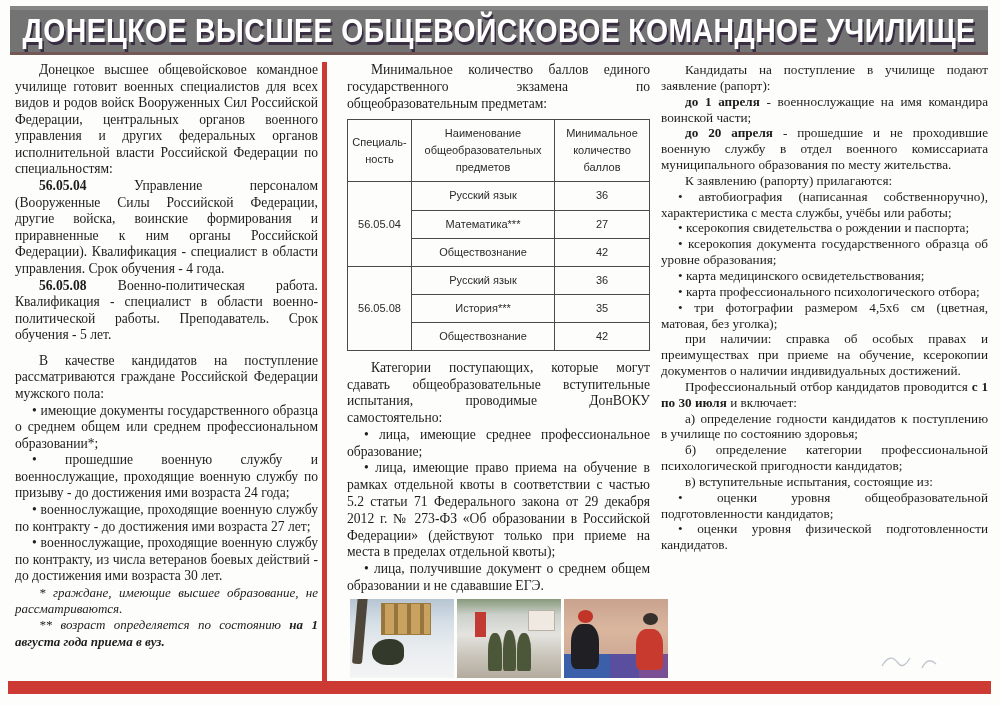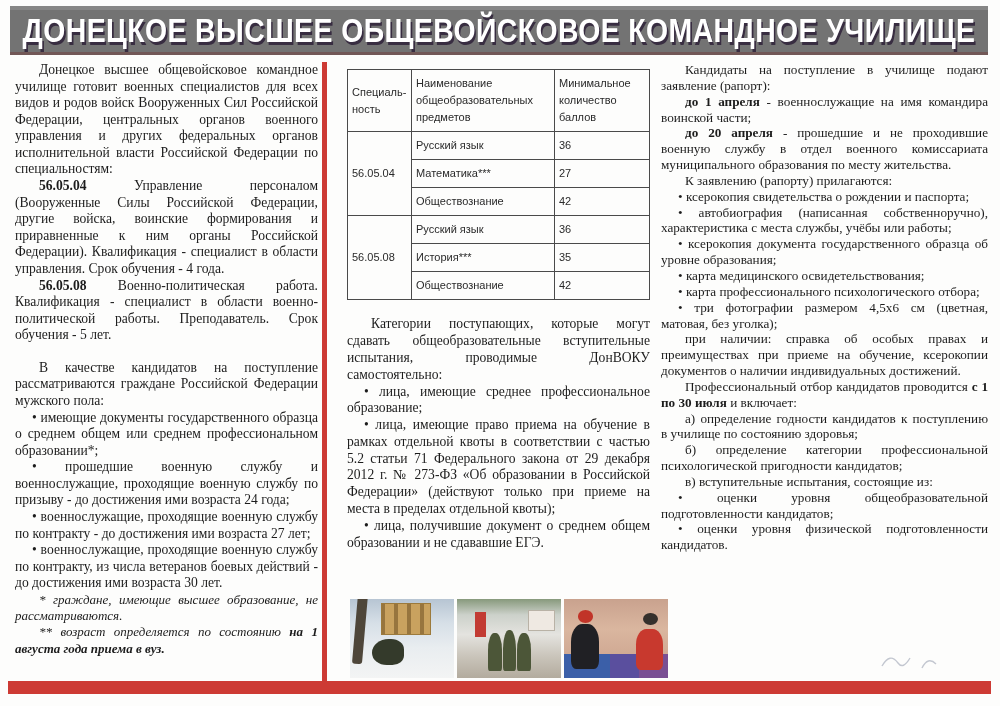--- a/index.html
+++ b/index.html
@@ -22,30 +22,30 @@
     text-shadow:2px 2.5px 0 rgba(50,38,60,.9);
   }
   
   .col{position:absolute;top:62px;text-align:justify;}
   .col-left {left:15px;  width:303px;font-size:13.6px;line-height:1.22;}
   .col-mid  {left:347px; width:303px;font-size:13.6px;line-height:1.235;}
   .col-right{left:661px; width:327px;font-size:13.2px;line-height:1.2;}
   p.para{margin:0;text-indent:24px;}
   p.para.bullet{text-indent:17px;}
   p.para.note{font-size:13px;font-style:italic;line-height:1.25;}
-  p.para.gap{margin-top:16px;}
+  p.para.gap{margin-top:9px;}
   .b{font-weight:bold}.i{font-style:italic}
   
   .v-divider{position:absolute;left:322px;top:62px;width:5px;height:619px;background:#cd3a34;}
   .bottom-bar{position:absolute;left:8px;top:681px;width:983px;height:13px;background:#cd3a34;}
   
   .scores-table{
     width:100%;border-collapse:collapse;margin:7px 0 2px 0;
     font-family:"Liberation Sans", sans-serif;font-size:11px;color:#2a2a2a;
-    text-align:left;
+    text-align:center;
   }
   .scores-table th,.scores-table td{
     border:1.2px solid #4a4a4a;padding:5px 4px;font-weight:normal;
     vertical-align:middle;line-height:1.55;
   }
   .scores-table .c-spec{width:55px;}
   .scores-table .c-score{width:86px;}
   
   .photos{position:absolute;left:350px;top:599px;width:318px;height:79px;display:flex;gap:3px;}
   .photo{position:relative;flex:1;overflow:hidden;}
@@ -86,20 +86,23 @@
     <p class="para body gap"><span>В качестве кандидатов на поступление рассматриваются граждане Российской Федерации мужского пола:</span></p>
     <p class="para bullet"><span>• имеющие документы государственного образца о среднем общем или среднем профессиональном образовании*;</span></p>
     <p class="para bullet"><span>• прошедшие военную службу и военнослужащие, проходящие военную службу по призыву - до достижения ими возраста 24 года;</span></p>
     <p class="para bullet"><span>• военнослужащие, проходящие военную службу по контракту - до достижения ими возраста 27 лет;</span></p>
     <p class="para bullet"><span>• военнослужащие, проходящие военную службу по контракту, из числа ветеранов боевых действий - до достижения ими возраста 30 лет.</span></p>
     <p class="para note"><span class="i">* граждане, имеющие высшее образование, не рассматриваются.</span></p>
     <p class="para note"><span class="i">** возраст определяется по состоянию </span><span class="b i">на 1 августа года приема в вуз.</span></p>
   </div>
 
 <div class="col col-mid">
+  <div>
+      <p class="para body"><span>Минимальное количество баллов единого государственного экзамена по общеобразовательным предметам:</span></p>
+    </div>
   <table class="scores-table">
     <thead>
       <tr>
         <th class="c-spec">Специаль-ность</th>
         <th>Наименование общеобразовательных предметов</th>
         <th class="c-score">Минимальное количество баллов</th>
       </tr>
     </thead>
     <tbody>
       <tr>
@@ -136,22 +139,22 @@
       <p class="para bullet"><span>• лица, имеющие право приема на обучение в рамках отдельной квоты в соответствии с частью 5.2 статьи 71 Федерального закона от 29 декабря 2012 г. № 273-ФЗ «Об образовании в Российской Федерации» (действуют только при приеме на места в пределах отдельной квоты);</span></p>
       <p class="para bullet"><span>• лица, получившие документ о среднем общем образовании и не сдававшие ЕГЭ.</span></p>
     </div>
 </div>
 
 <div class="col col-right">
     <p class="para body"><span>Кандидаты на поступление в училище подают заявление (рапорт):</span></p>
     <p class="para body"><span class="b">до 1 апреля</span><span> - военнослужащие на имя командира воинской части;</span></p>
     <p class="para body"><span class="b">до 20 апреля</span><span> - прошедшие и не проходившие военную службу в отдел военного комиссариата муниципального образования по месту жительства.</span></p>
     <p class="para body"><span>К заявлению (рапорту) прилагаются:</span></p>
+    <p class="para bullet"><span>• автобиография (написанная собственноручно), характеристика с места службы, учёбы или работы;</span></p>
     <p class="para bullet"><span>• ксерокопия свидетельства о рождении и паспорта;</span></p>
-    <p class="para bullet"><span>• автобиография (написанная собственноручно), характеристика с места службы, учёбы или работы;</span></p>
     <p class="para bullet"><span>• ксерокопия документа государственного образца об уровне образования;</span></p>
     <p class="para bullet"><span>• карта медицинского освидетельствования;</span></p>
     <p class="para bullet"><span>• карта профессионального психологического отбора;</span></p>
     <p class="para bullet"><span>• три фотографии размером 4,5х6 см (цветная, матовая, без уголка);</span></p>
     <p class="para body"><span>при наличии: справка об особых правах и преимуществах при приеме на обучение, ксерокопии документов о наличии индивидуальных достижений.</span></p>
     <p class="para body"><span>Профессиональный отбор кандидатов проводится </span><span class="b">с 1 по 30 июля</span><span> и включает:</span></p>
     <p class="para body"><span>а) определение годности кандидатов к поступлению в училище по состоянию здоровья;</span></p>
     <p class="para body"><span>б) определение категории профессиональной психологической пригодности кандидатов;</span></p>
     <p class="para body"><span>в) вступительные испытания, состоящие из:</span></p>
     <p class="para bullet"><span>• оценки уровня общеобразовательной подготовленности кандидатов;</span></p>

